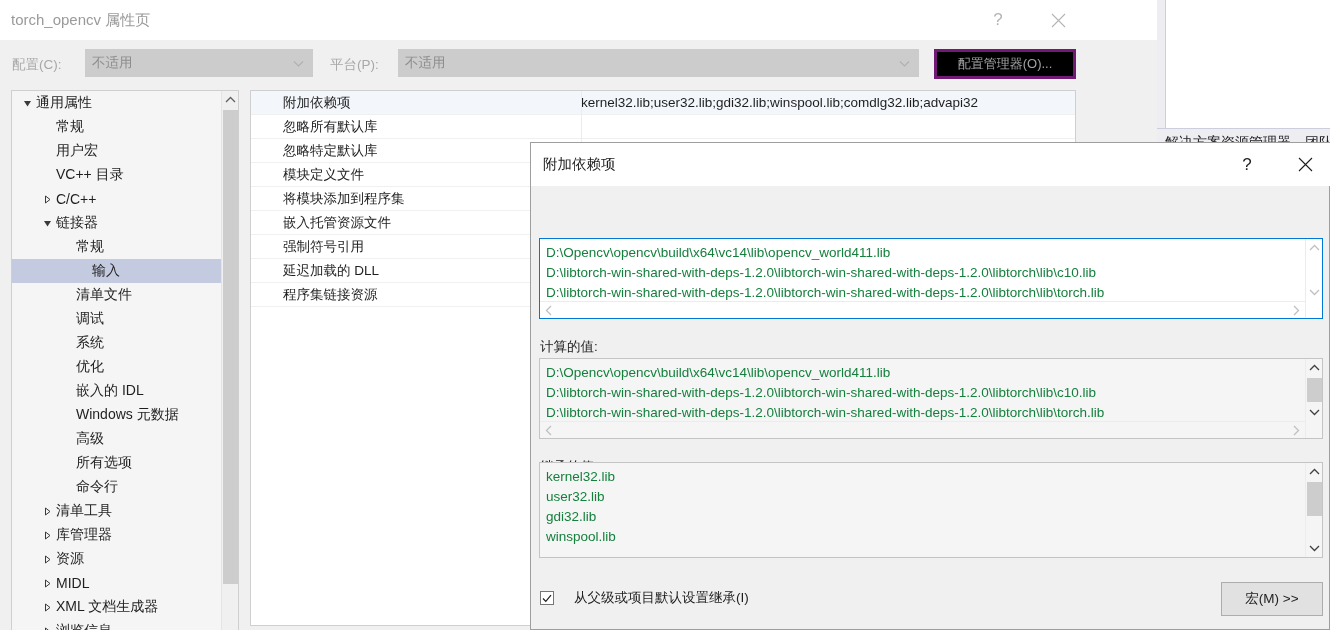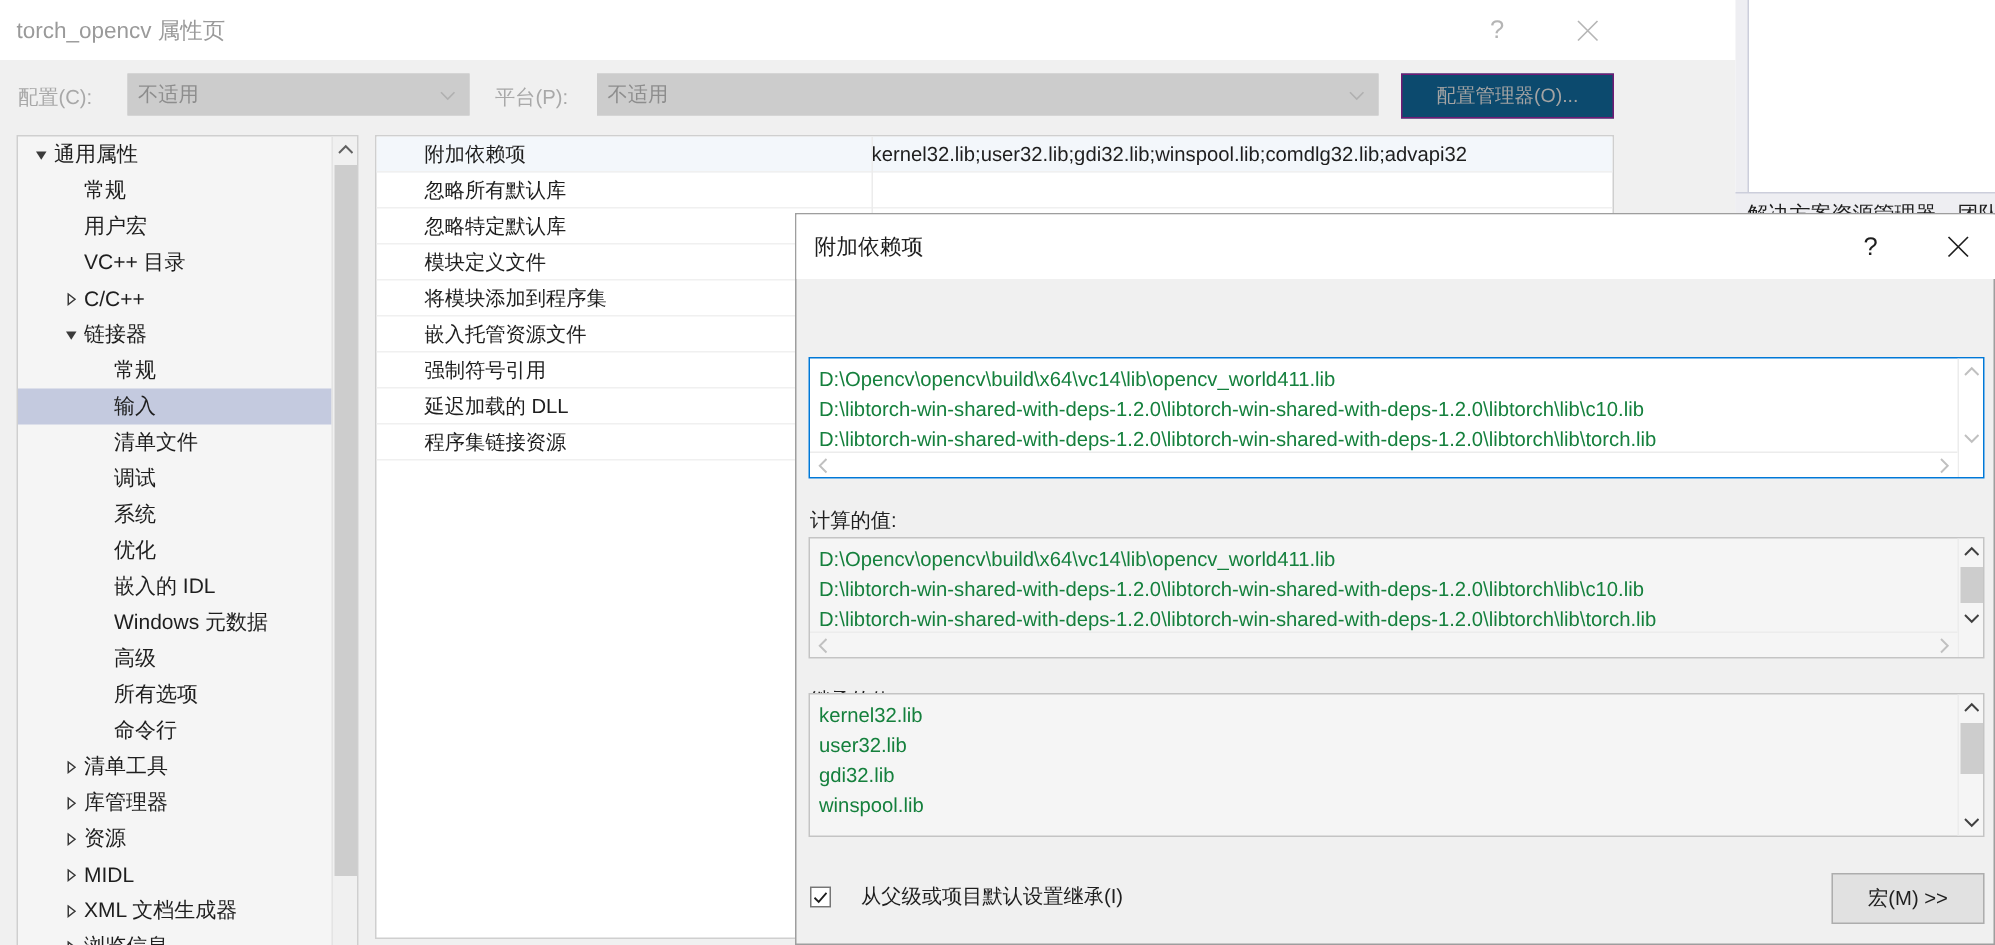--- a/index.html
+++ b/index.html
@@ -90,36 +90,36 @@
   .combo-caret { position: absolute; right: 8px; top: 50%; transform: translateY(-50%); }
   .plat-label { position: absolute; left: 330px; top: 12px; }
   .plat-combo {
     position: absolute; left: 398px; top: 5px; width: 521px; height: 28px;
     background: #cccccc; border: 1px solid #cccccc;
     display: flex; align-items: center; padding: 0 6px;
     color: #8d8d8d; font-size: 13.5px;
   }
   .cfgmgr-btn {
     position: absolute; left: 934px; top: 5px; width: 142px; height: 30px;
-    background: #0c4a6e; border: 1px solid #701a75;
+    background: #000000; border: 3px solid #701a75;
     display: flex; align-items: center; justify-content: center;
     color: #a3a3a3; font-size: 13px;
   }
 
   
   .tree-box {
     position: absolute; left: 11px; top: 50px; width: 228px; height: 580px;
     background: #f5f5f5; border: 1px solid #cfcfcf; overflow: hidden;
   }
   .tree-inner { position: absolute; left: 0; top: 0; width: 210px; }
   .tree-row {
     height: 24px; display: flex; align-items: center;
     white-space: nowrap; font-size: 14px; color: #1e1e1e;
   }
-  .tree-row.sel { background: #c4cadf; }
+  .tree-row.sel { background: #c4cadf; padding-left: 16px; }
   .tree-tri { width: 18px; display: flex; align-items: center; justify-content: center; }
   .tree-lbl { }
   .tree-scroll {
     position: absolute; right: 0; top: 0; width: 17px; height: 100%;
     background: #f0f0f0; border-left: 1px solid #e4e4e4;
   }
   .sb-arrow {
     width: 17px; height: 17px; display: flex; align-items: center; justify-content: center;
     color: #606060;
   }

